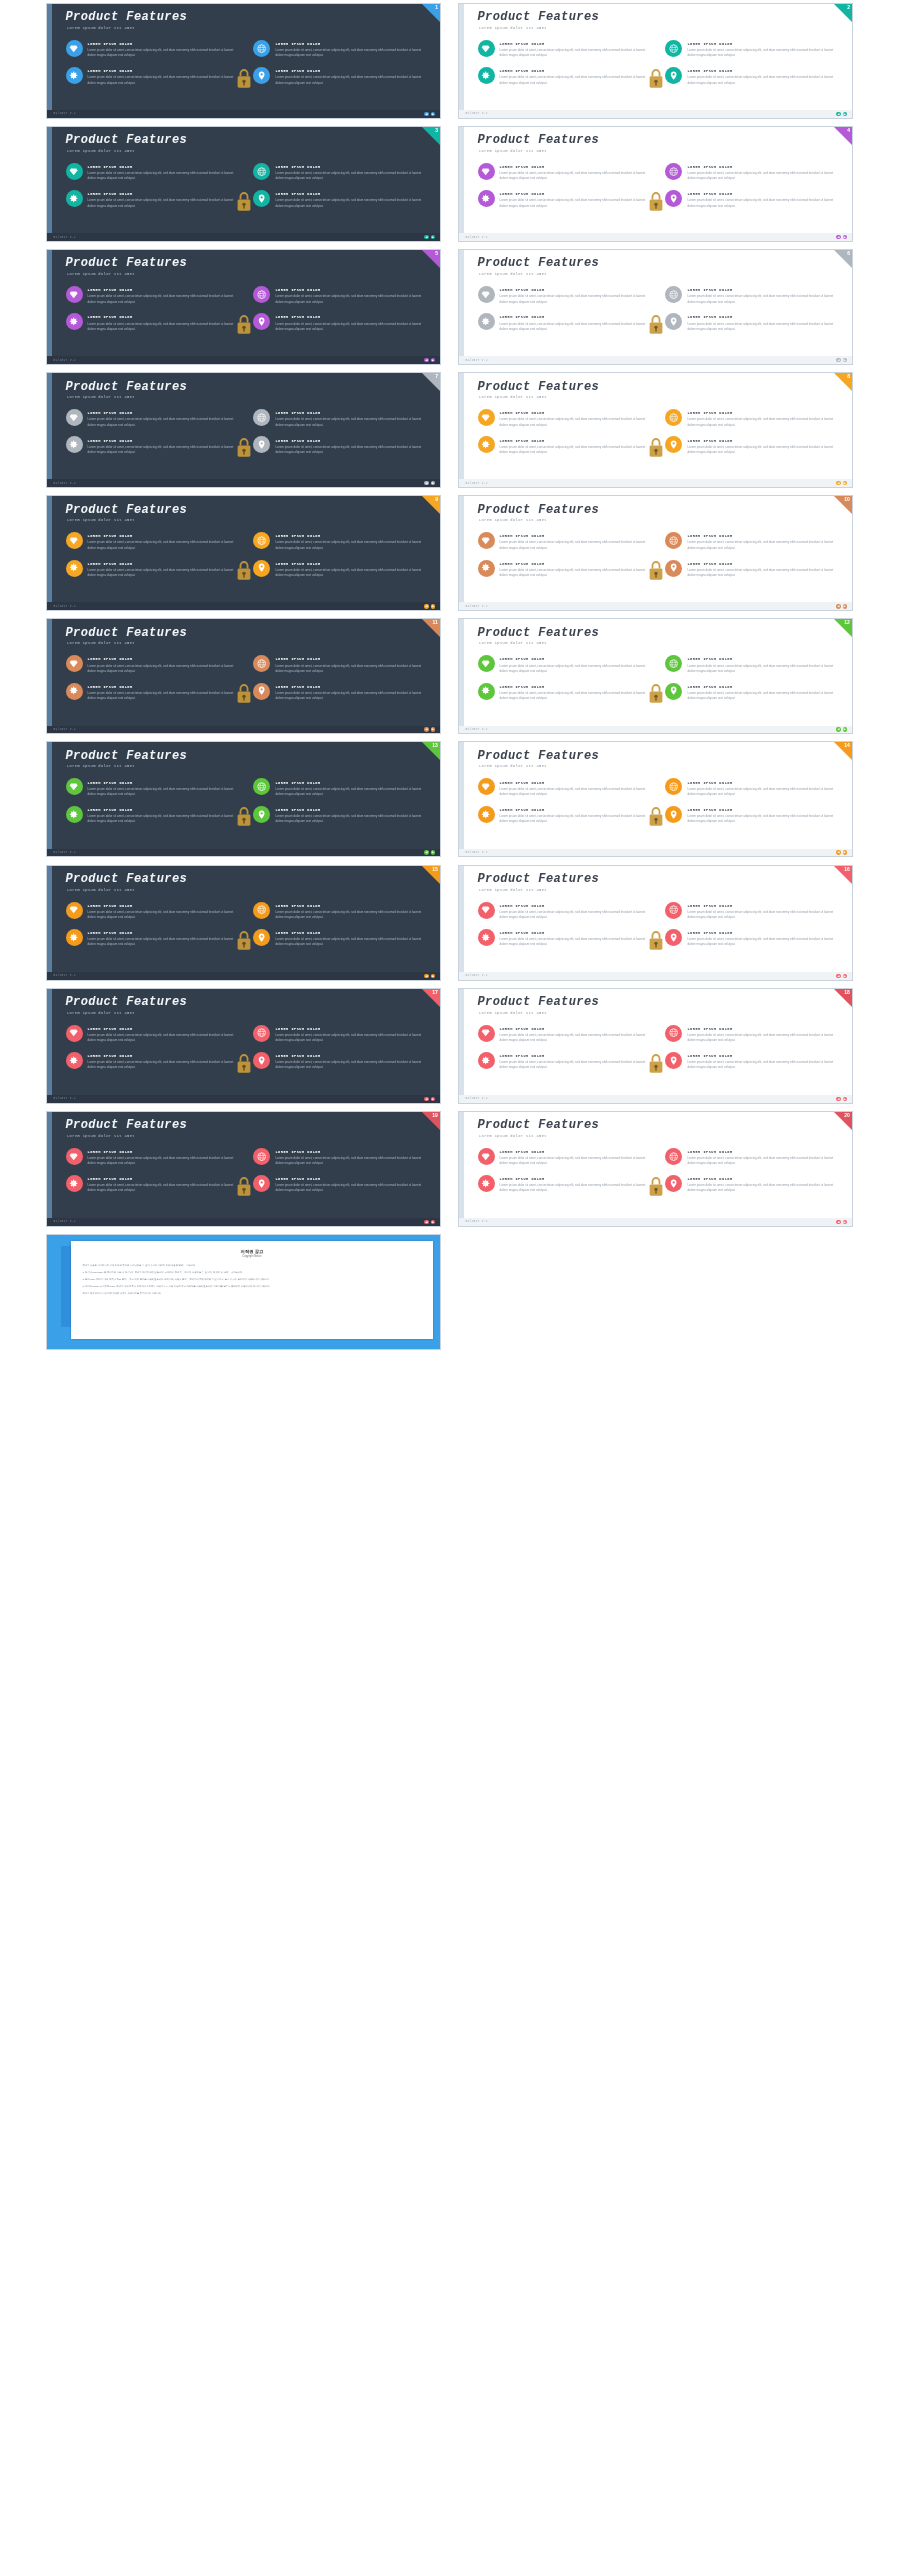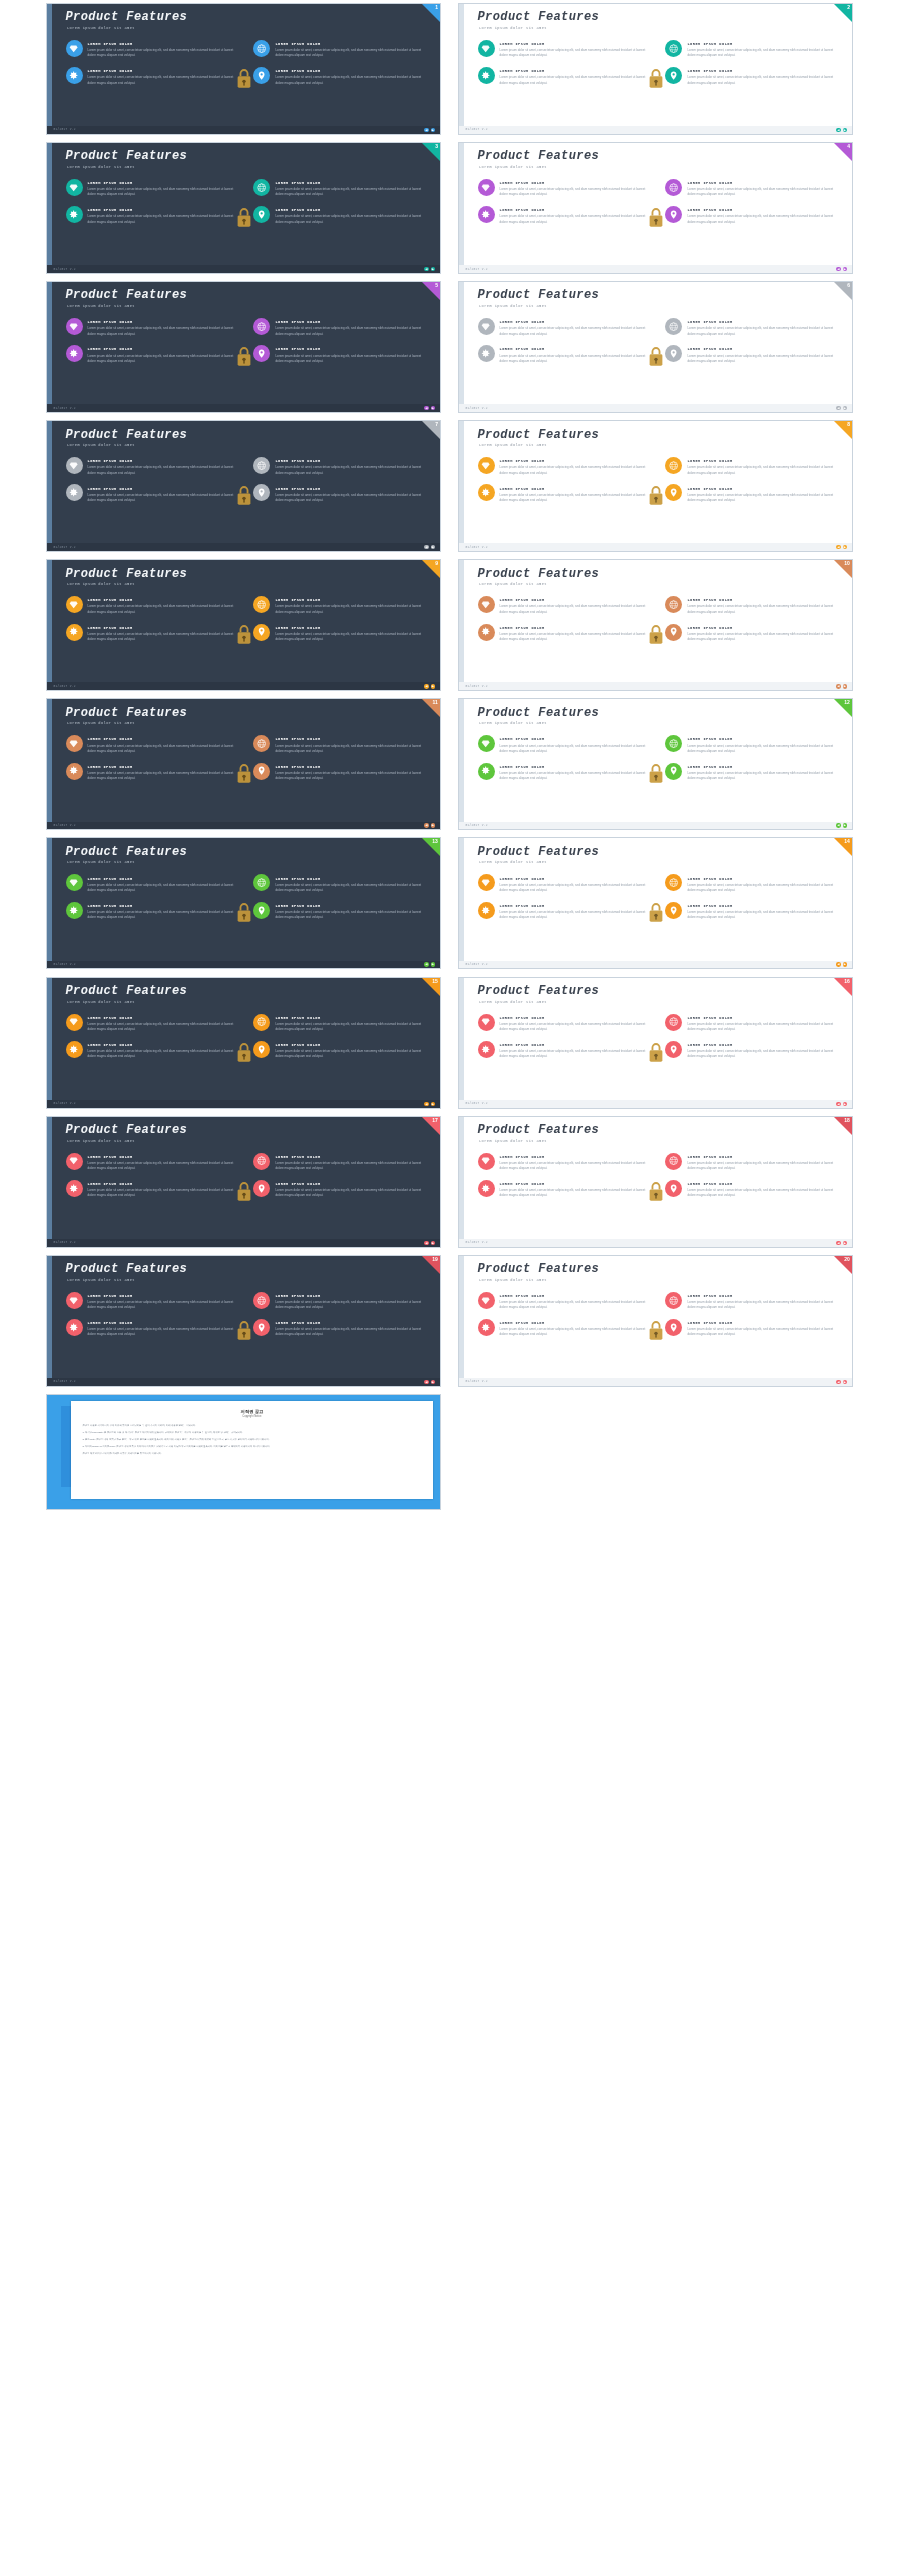--- a/index.html
+++ b/index.html
@@ -12,21 +12,21 @@
   .grid {
     display: grid;
     grid-template-columns: 395px 395px;
     column-gap: 17px;
     row-gap: 7.1px;
     padding: 2.9px 46px 0 46px;
   }
   
   .slide {
     position: relative;
-    width: 395px; height: 132px;
+    width: 395px; height: 116px;
     overflow: hidden;
     border: 0.7px solid #c9d3dd;
   }
   .slide.dark  { background: #333e4d; }
   .slide.light { background: #ffffff; }
 
   
   .slide .lstripe {
     position: absolute; left: 0; top: 0; bottom: 0; width: 5px;
     background: #5b7ea0;

